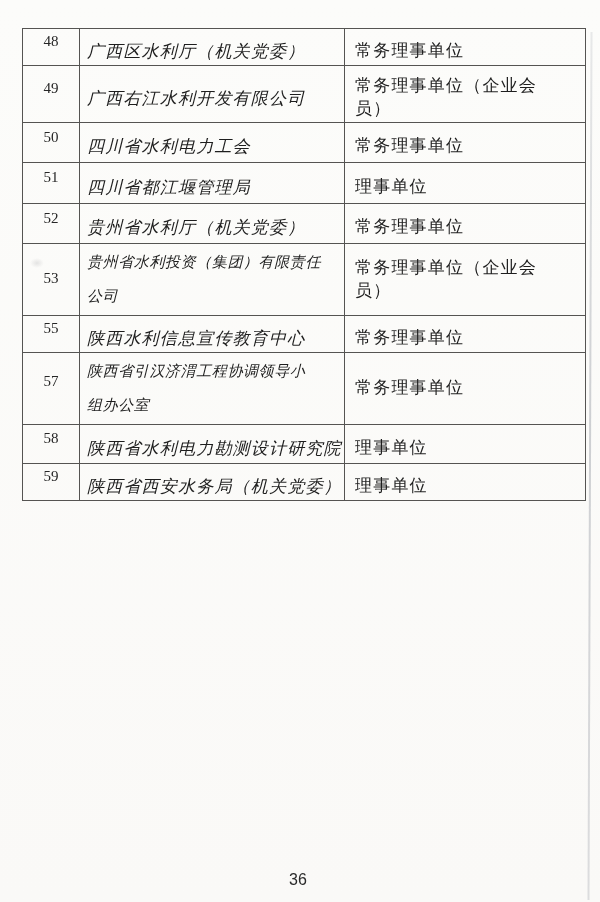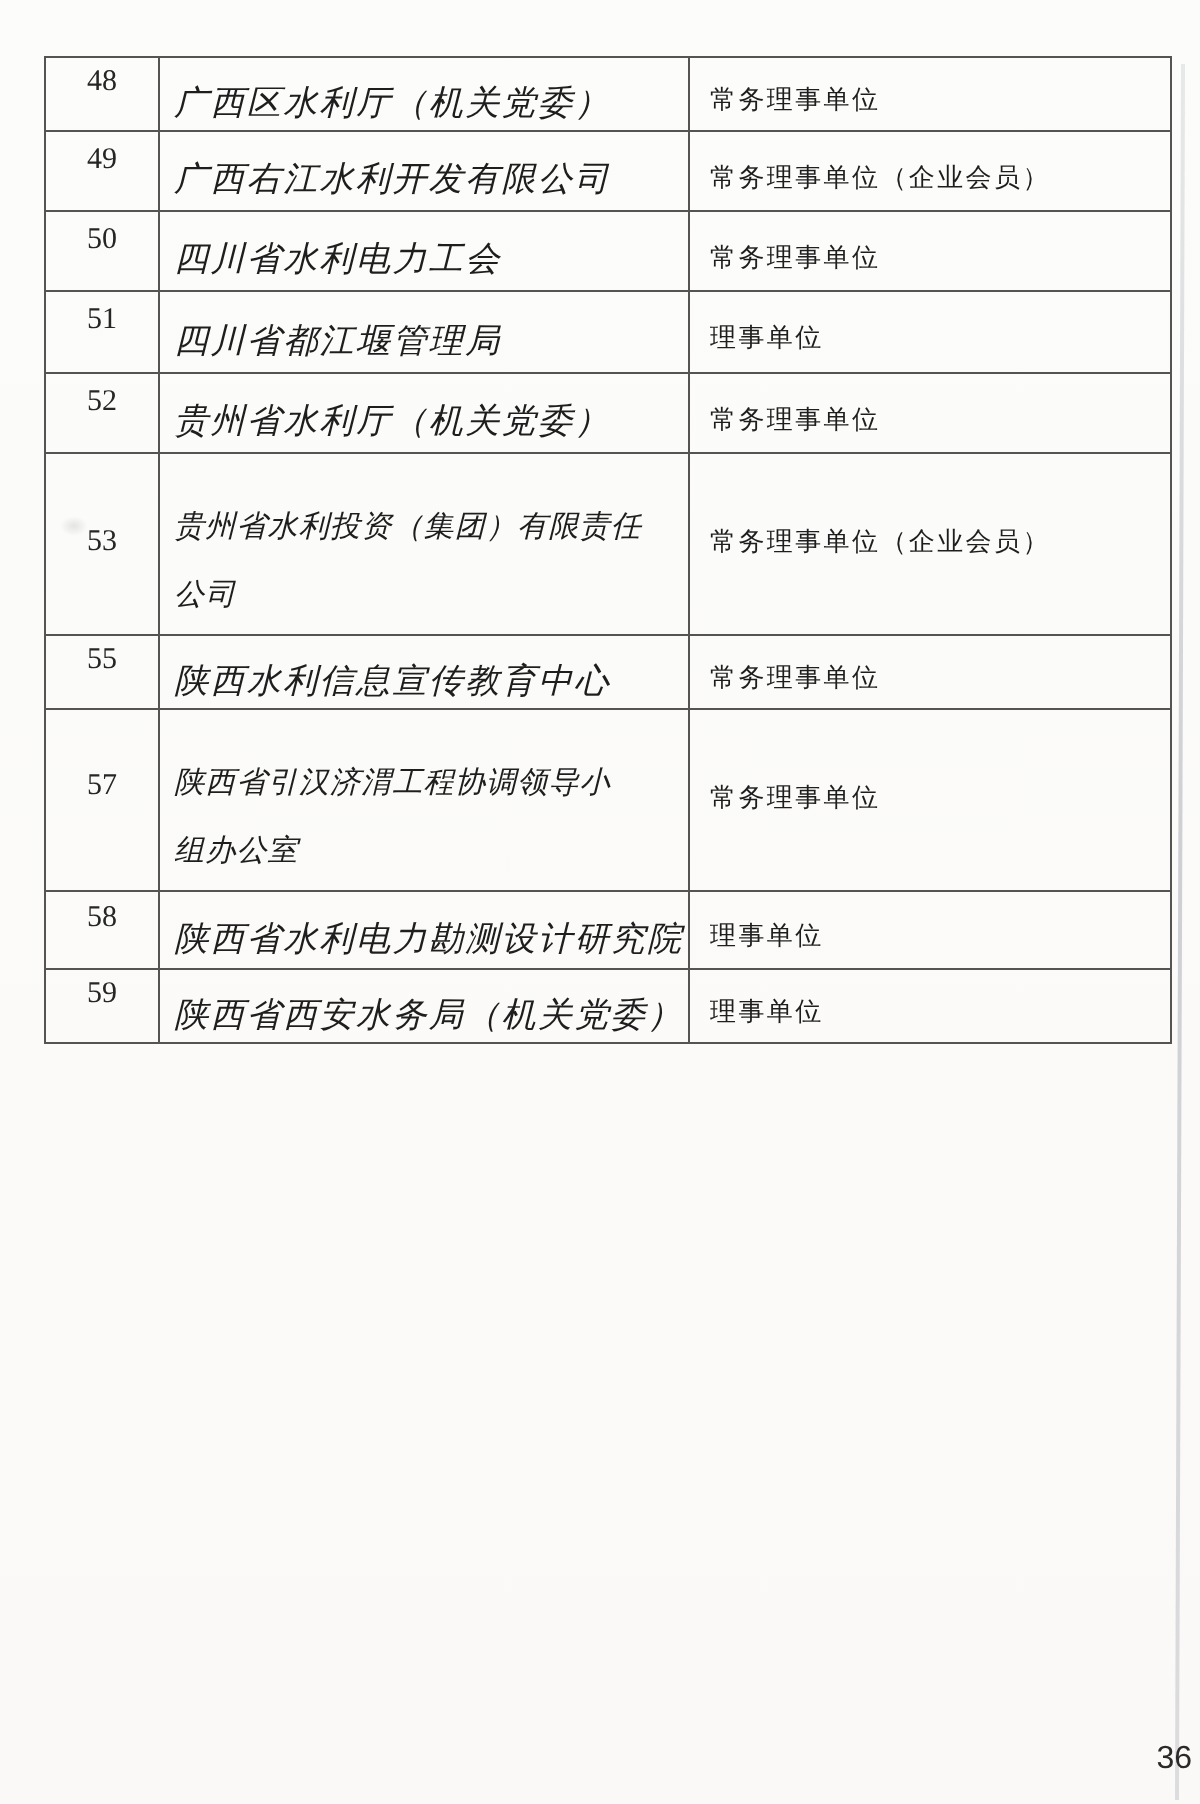--- a/index.html
+++ b/index.html
@@ -43,33 +43,33 @@
     letter-spacing: 1.2px;
     padding: 11px 2px 2px 7px;
     white-space: pre-line;
     line-height: 22px;
     font-style: italic;
   }
   td.name.wrap {
     font-size: 15px;
     letter-spacing: 0.6px;
     line-height: 34px;
-    padding: 20px 2px 2px 7px;
+    padding: 1px 2px 2px 7px;
   }
   td.role {
-    font-size: 13px;
+    font-size: 17px;
     letter-spacing: 1.2px;
     padding: 8px 20px 2px 10px;
   }
   .page-number {
     position: absolute;
     left: 0;
     top: 871px;
     width: 596px;
-    text-align: right;
+    text-align: center;
     font-family: "Liberation Sans", "DejaVu Sans", sans-serif;
     font-size: 16px;
     color: #2a2a2a;
   }
   .scan-line {
     position: absolute;
     left: 589px;
     top: 32px;
     width: 2px;
     height: 868px;

